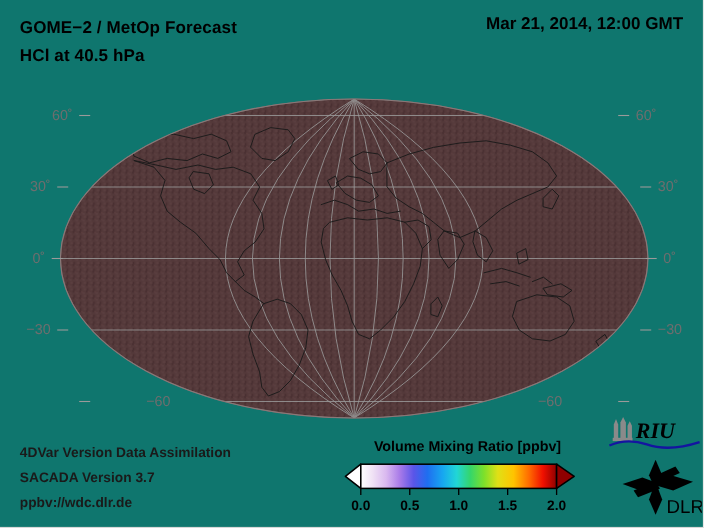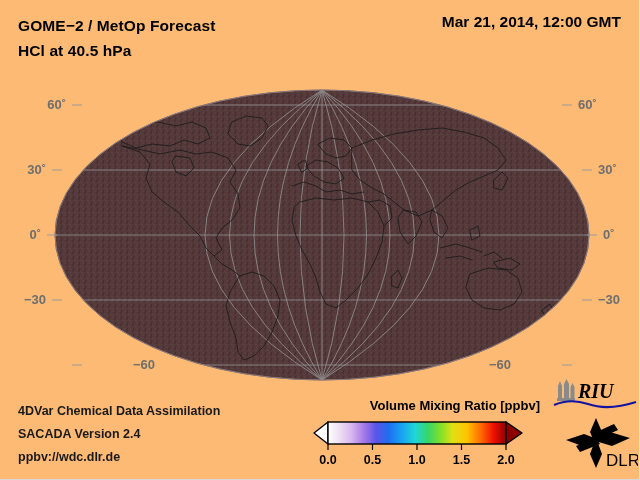--- a/index.html
+++ b/index.html
@@ -13,21 +13,21 @@
     overflow: hidden;
     font-family: "Liberation Sans", sans-serif;
     color: #000000;
     position: relative;
   }
   #figure {
     position: absolute;
     left: 0; top: 0;
     width: 640px;
     height: 480px;
-    background: #fdba74;
+    background: #0f766e;
     border-bottom: 1px solid #d8d8d8;
     border-right: 1px solid #e8e8e8;
     box-sizing: border-box;
   }
 
   
   .title-block {
     position: absolute;
     left: 18px;
     top: 13px;
@@ -50,21 +50,20 @@
     margin-left: 8px;
   }
 
   
   #map-area {
     position: absolute;
     left: 0;
     top: 60px;
     width: 640px;
     height: 330px;
-    font-weight: bold;
   }
   #map-svg { display: block; }
 
   .axis-label {
     font-family: "Liberation Sans", sans-serif;
     font-size: 13px;
     fill: #6e6e6e;
   }
 
   
@@ -87,21 +86,21 @@
     left: 310px;
     top: 398px;
     width: 230px;
     height: 72px;
   }
   #colorbar-title {
     position: absolute;
     left: 0;
     top: 0;
     width: 230px;
-    text-align: right;
+    text-align: center;
     font-size: 13px;
     font-weight: bold;
     color: #000;
     white-space: nowrap;
   }
   #colorbar-svg {
     position: absolute;
     left: 0;
     top: 22px;
   }
@@ -264,22 +263,22 @@
 
       <text class="axis-label" x="578" y="49" text-anchor="start">60˚</text>
       <text class="axis-label" x="598" y="114" text-anchor="start">30˚</text>
       <text class="axis-label" x="603" y="179" text-anchor="start">0˚</text>
       <text class="axis-label" x="598" y="244" text-anchor="start">−30</text>
       <text class="axis-label" x="489" y="309" text-anchor="start">−60</text>
     </svg>
   </div>
 
   <div class="footer-block">
-    <div class="footer-line">4DVar Chemical Data Assimilation</div>
-    <div class="footer-line">SACADA Version 2.4</div>
+    <div class="footer-line">4DVar Version Data Assimilation</div>
+    <div class="footer-line">SACADA Version 3.7</div>
     <div class="footer-line">ppbv://wdc.dlr.de</div>
   </div>
 
   <div id="colorbar-group">
     <div id="colorbar-title">Volume Mixing Ratio [ppbv]</div>
 
     <svg id="colorbar-svg" width="230" height="50" viewBox="0 0 230 50">
       <defs>
         <linearGradient id="cbGrad" x1="0" y1="0" x2="1" y2="0">
           <stop offset="0%" stop-color="#ffffff"></stop>

